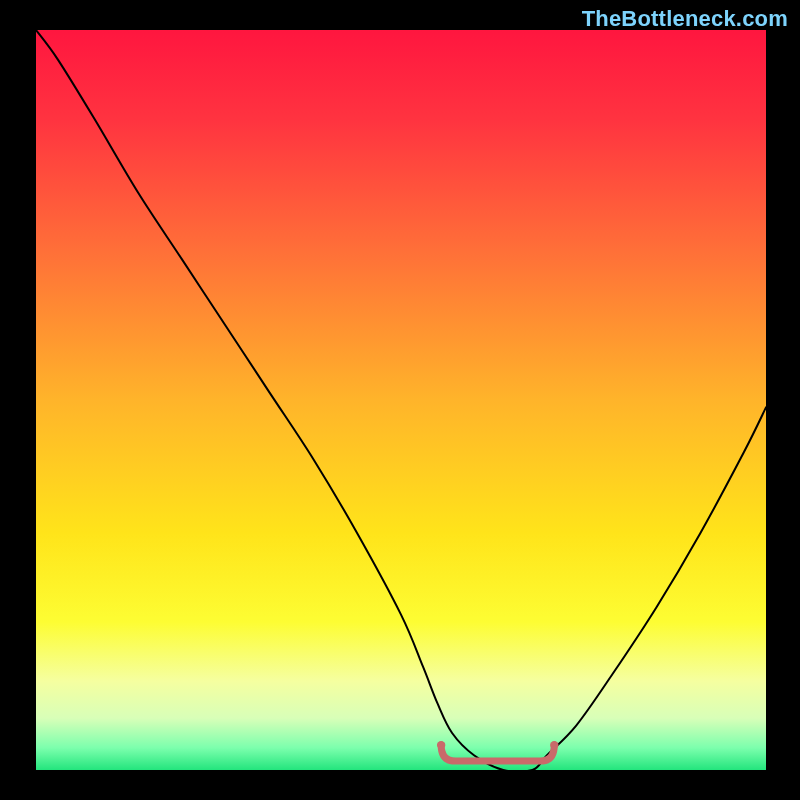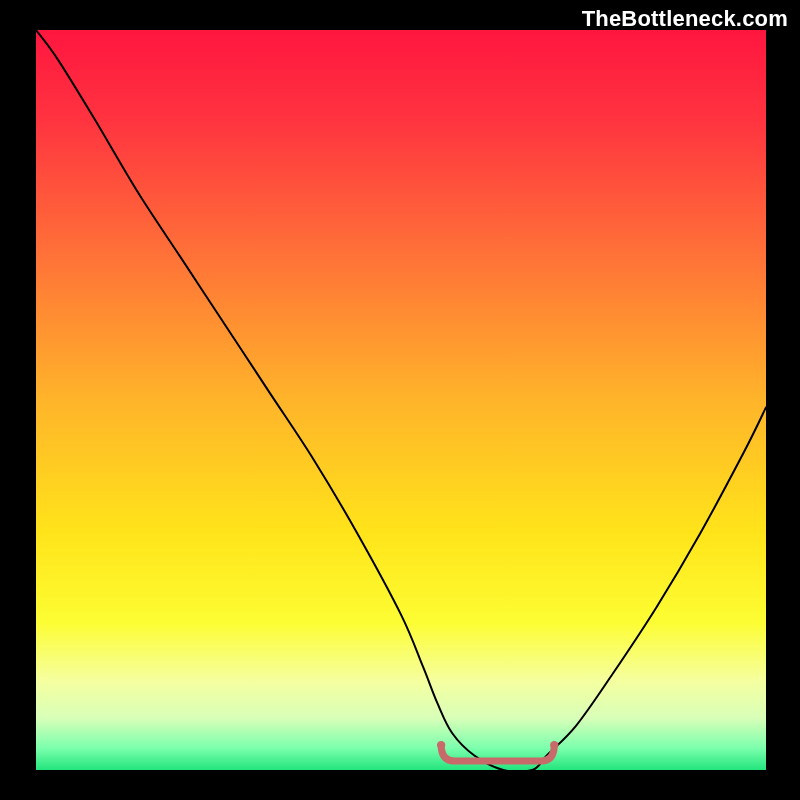--- a/index.html
+++ b/index.html
@@ -16,21 +16,21 @@
     height: 800px;
     background: #000;
   }
   .watermark {
     position: absolute;
     top: 6px;
     right: 12px;
     font-family: Arial, Helvetica, sans-serif;
     font-size: 22px;
     font-weight: 600;
-    color: #ffffff;
+    color: #7dd3fc;
     letter-spacing: 0.2px;
     z-index: 10;
   }
   svg {
     display: block;
   }
 </style>
 </head>
 <body>
 <div class="container">

